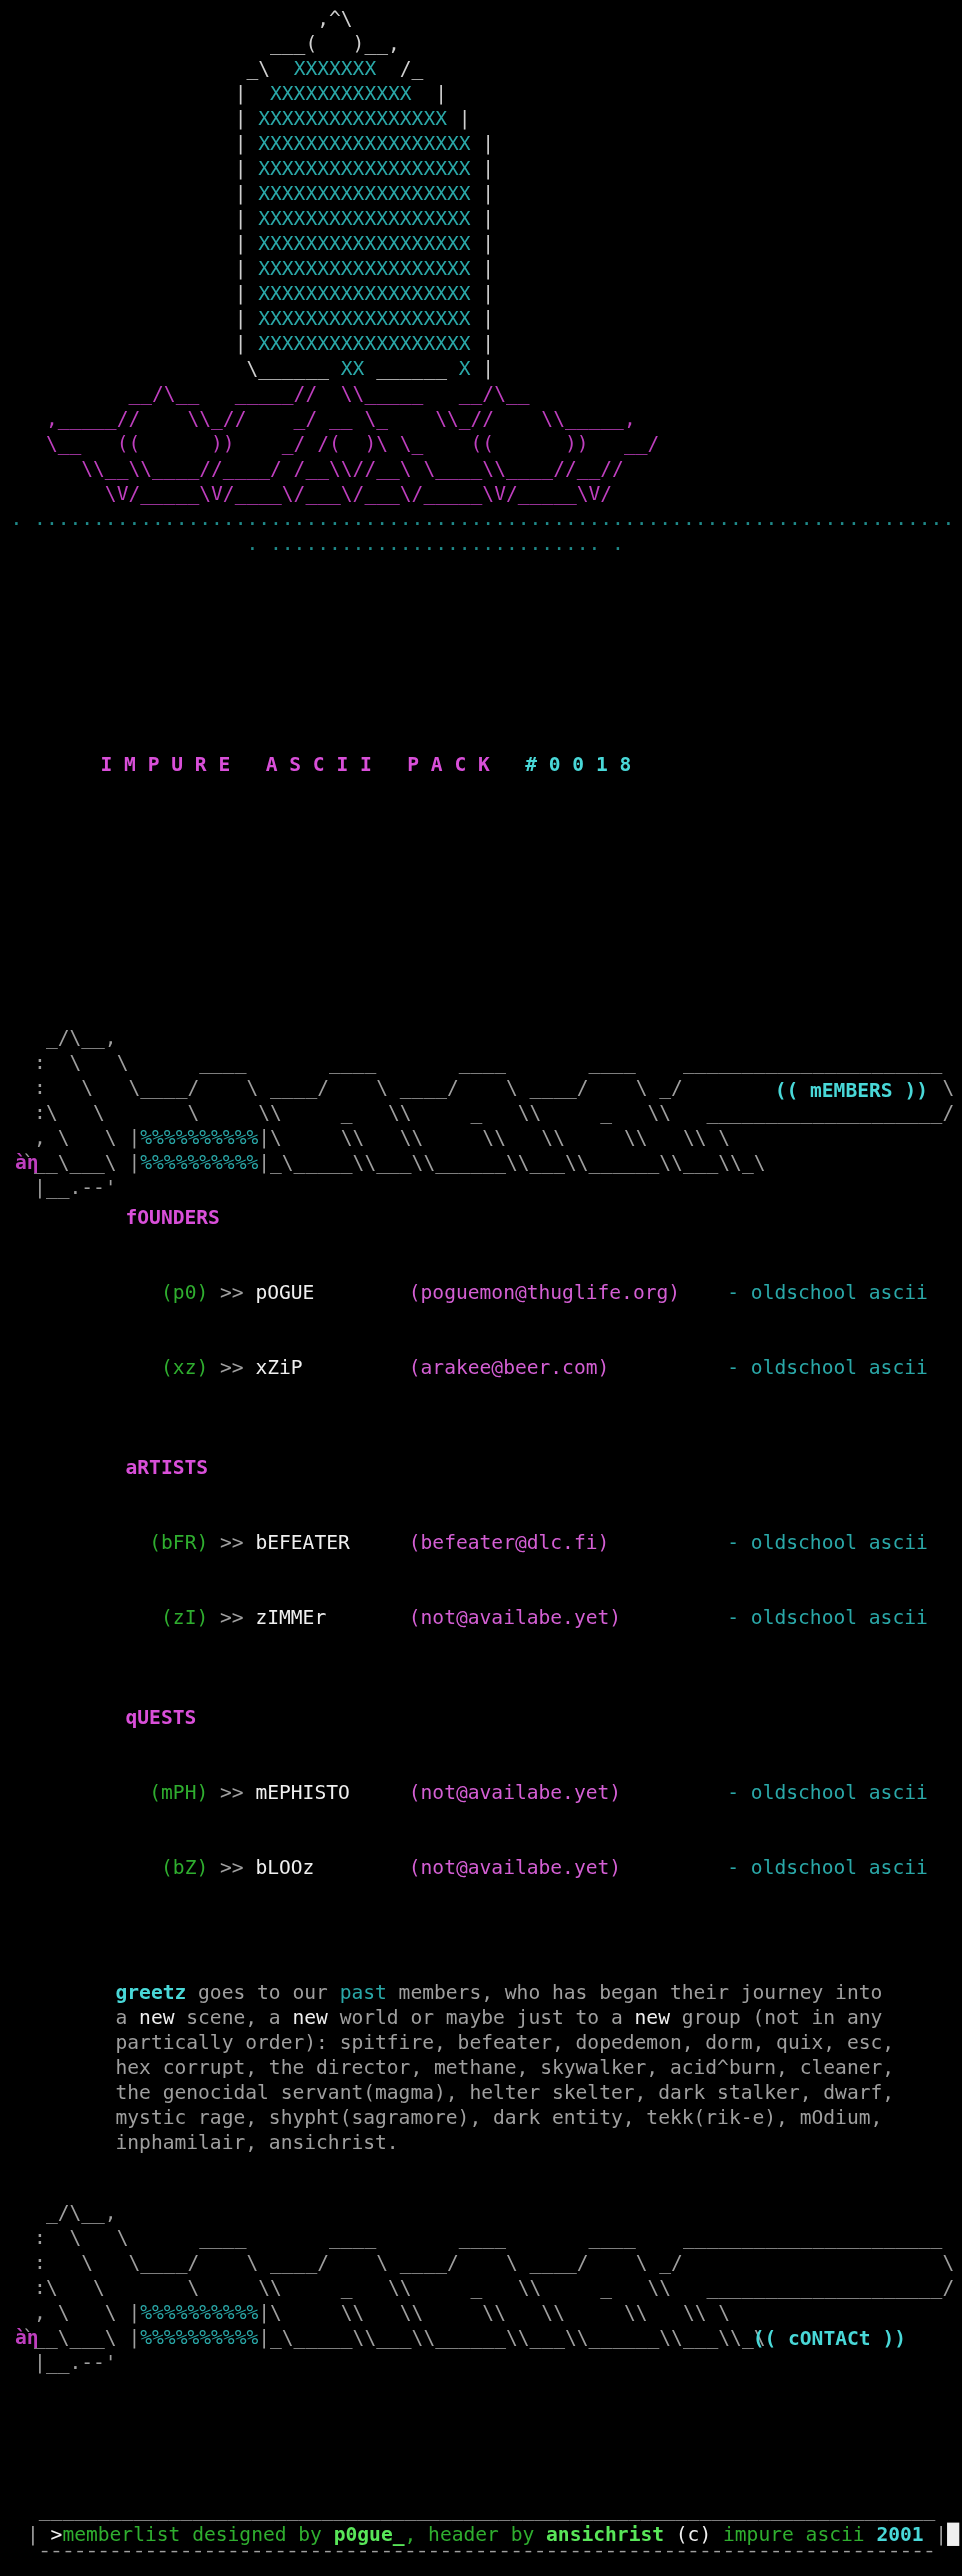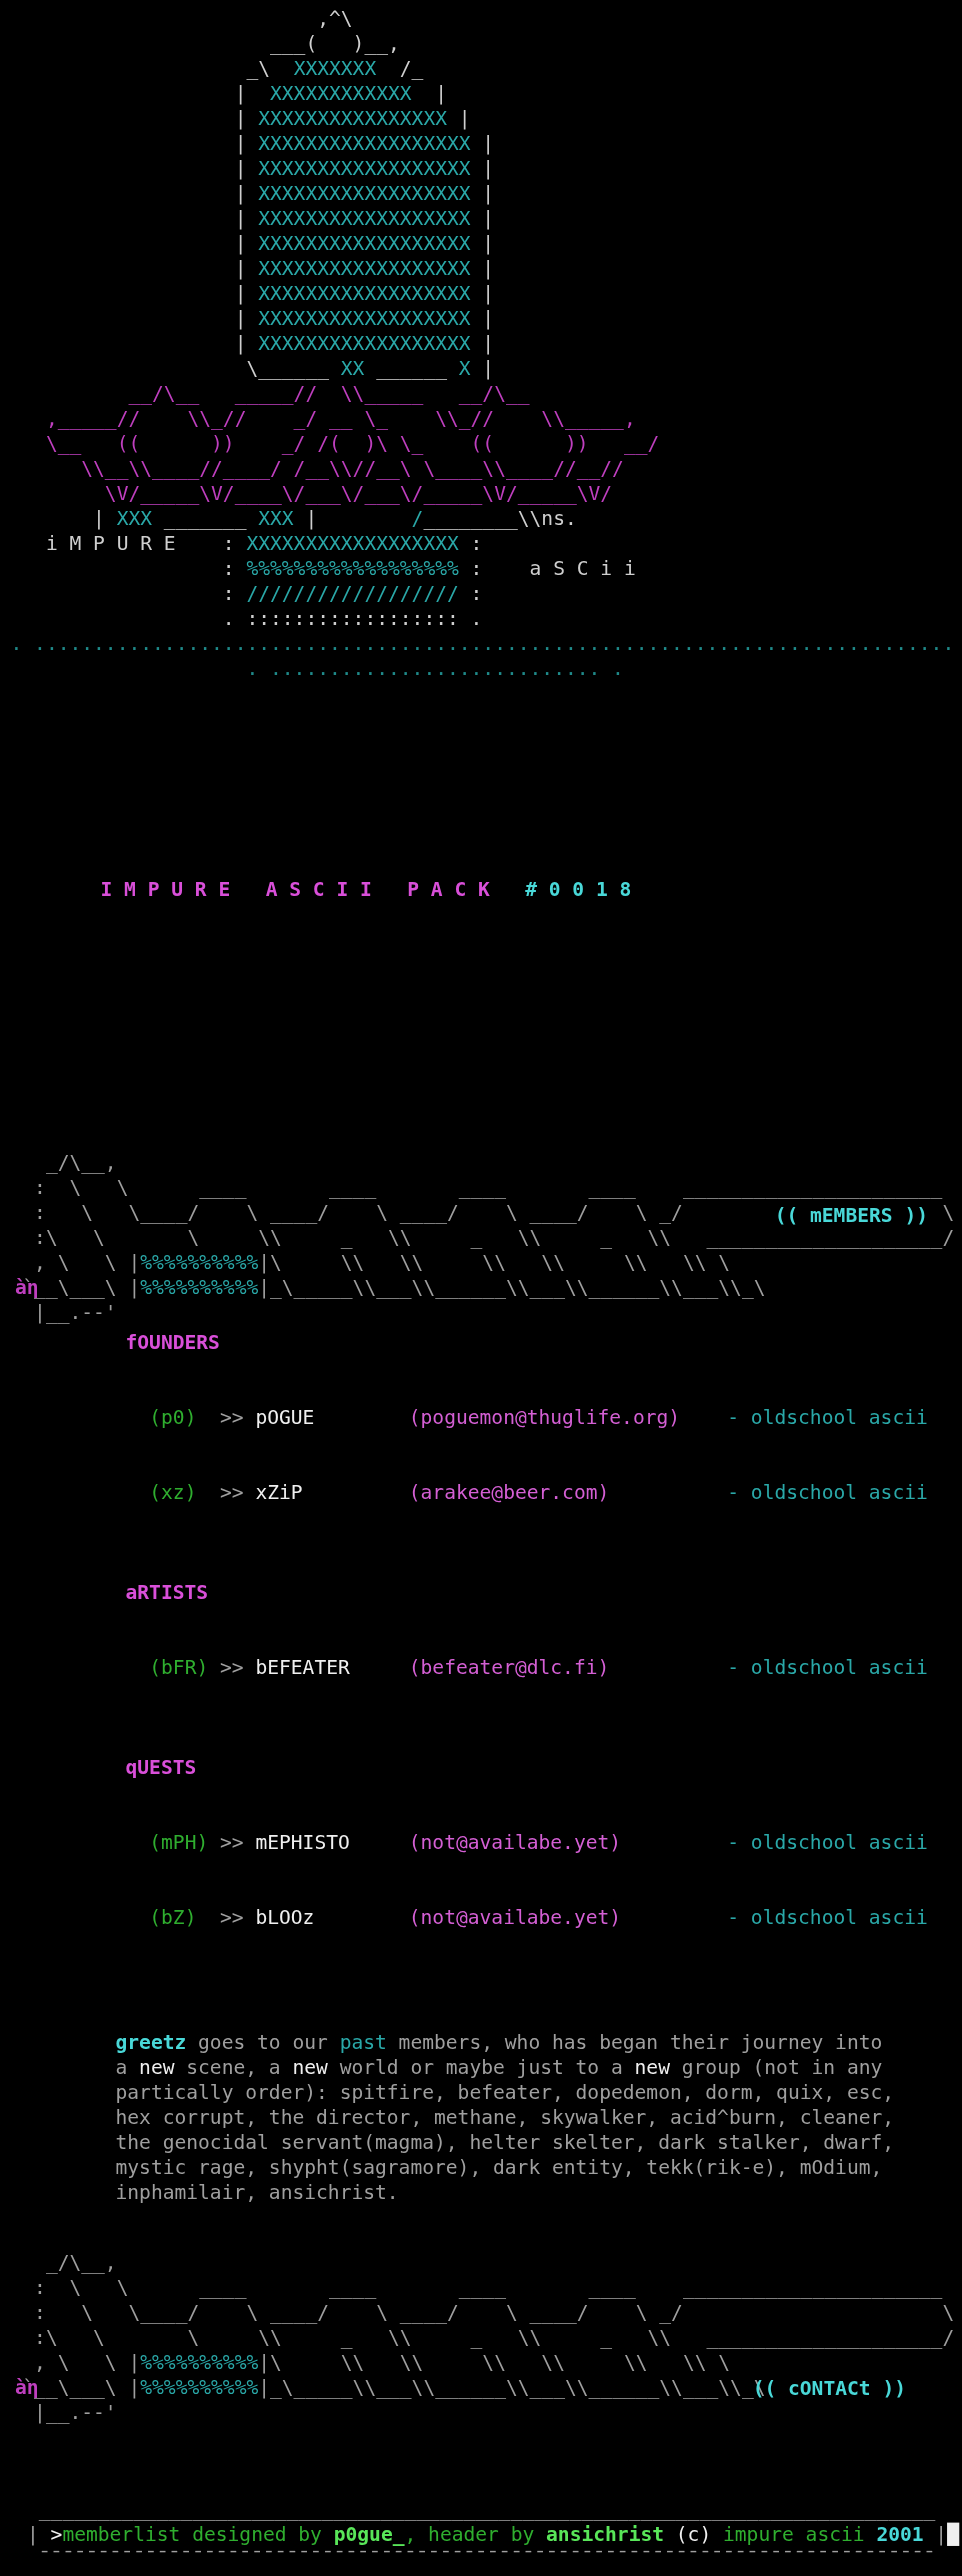--- a/index.html
+++ b/index.html
@@ -26,21 +26,21 @@
   .banner-contact{margin-top:45px;}
   .banner-label{position:absolute;}
   .pos-members{top:53px;right:35px;}
   .pos-contact{top:126px;right:57px;margin-left:24px;}
   .banner-orn{position:absolute;left:4.5px;top:125px;font-weight:bold;}
 
   .memberlist{padding-left:68px;}
   .glabel{margin:50px 0 25px 47px;font-weight:bold;}
   .glabel.first{margin-top:4.5px;}
   .mrow{white-space:pre;}
-  .mrow .mtag{display:inline-block;width:5ch;}
+  .mrow .mtag{display:inline-block;width:5ch;text-align:right;}
   .mrow .msep{display:inline-block;width:4ch;text-align:center;}
   .mrow .mname{display:inline-block;width:13ch;}
   .mrow .memail{display:inline-block;width:27ch;}
 
   .greetz{margin:75px 0 0 105px;}
 
   .statusbar{position:absolute;left:27px;right:0;bottom:4.5px;}
 </style>
 </head>
 <body>
@@ -62,25 +62,20 @@
                    | <span class="c-cyan">XXXXXXXXXXXXXXXXXX</span> |
                    | <span class="c-cyan">XXXXXXXXXXXXXXXXXX</span> |
                     \______ <span class="c-cyan">XX</span> ______ <span class="c-cyan">X</span> |</pre>
 
   <pre class="art c-magenta">          __/\__   _____//  \\_____   __/\__
    ,_____//    \\_//    _/ __ \_    \\_//    \\_____,
    \__   ((      ))    _/ /(  )\ \_    ((      ))   __/
       \\__\\____//____/ /__\\//__\ \____\\____//__//
         \V/_____\V/____\/___\/___\/_____\V/_____\V/</pre>
 
-  <pre class="art c-light">       | <span class="c-cyan">XXX</span> _______ <span class="c-cyan">XXX</span> |        <span class="c-cyan">/</span>________\\ns.
-   i M P U R E    : <span class="c-cyan">XXXXXXXXXXXXXXXXXX</span> :
-                  : <span class="c-cyan">%%%%%%%%%%%%%%%%%%</span> :    a S C i i
-                  : <span class="c-cyan">//////////////////</span> :
-                  . :::::::::::::::::: .</pre>
 
   <pre class="art c-cyandim">. .............................................................................. .
                     . ............................ .</pre>
 
   <div class="pack-title"><span class="c-bmagenta">I M P U R E   A S C I I   P A C K</span><span class="c-cyanb">   # 0 0 1 8</span></div>
 
   <div class="banner banner-members">
     <pre class="art c-gray">   _/\__,
   :  \   \      ____       ____       ____       ____    ______________________
   :   \   \____/    \ ____/    \ ____/    \ ____/    \ _/                      \
@@ -100,20 +95,23 @@
       <span class="mtag c-green">(p0)</span><span class="msep c-gray">&gt;&gt;</span><span class="mname c-white">pOGUE</span><span class="memail c-pink">(poguemon@thuglife.org)</span><span class="mrole c-cyan">- oldschool ascii</span>
     </div>
     <div class="mrow">
       <span class="mtag c-green">(xz)</span><span class="msep c-gray">&gt;&gt;</span><span class="mname c-white">xZiP</span><span class="memail c-pink">(arakee@beer.com)</span><span class="mrole c-cyan">- oldschool ascii</span>
     </div>
 
     <div class="glabel c-bmagenta">aRTISTS</div>
 
     <div class="mrow">
       <span class="mtag c-green">(bFR)</span><span class="msep c-gray">&gt;&gt;</span><span class="mname c-white">bEFEATER</span><span class="memail c-pink">(befeater@dlc.fi)</span><span class="mrole c-cyan">- oldschool ascii</span>
+    </div>
+    <div class="mrow">
+      <span class="mtag c-green">(zI)</span><span class="msep c-gray">&gt;&gt;</span><span class="mname c-white">zIMMEr</span><span class="memail c-pink">(not@availabe.yet)</span><span class="mrole c-cyan">- oldschool ascii</span>
     </div>
 
     <div class="glabel c-bmagenta">qUESTS</div>
 
     <div class="mrow">
       <span class="mtag c-green">(mPH)</span><span class="msep c-gray">&gt;&gt;</span><span class="mname c-white">mEPHISTO</span><span class="memail c-pink">(not@availabe.yet)</span><span class="mrole c-cyan">- oldschool ascii</span>
     </div>
     <div class="mrow">
       <span class="mtag c-green">(bZ)</span><span class="msep c-gray">&gt;&gt;</span><span class="mname c-white">bLOOz</span><span class="memail c-pink">(not@availabe.yet)</span><span class="mrole c-cyan">- oldschool ascii</span>
     </div>

